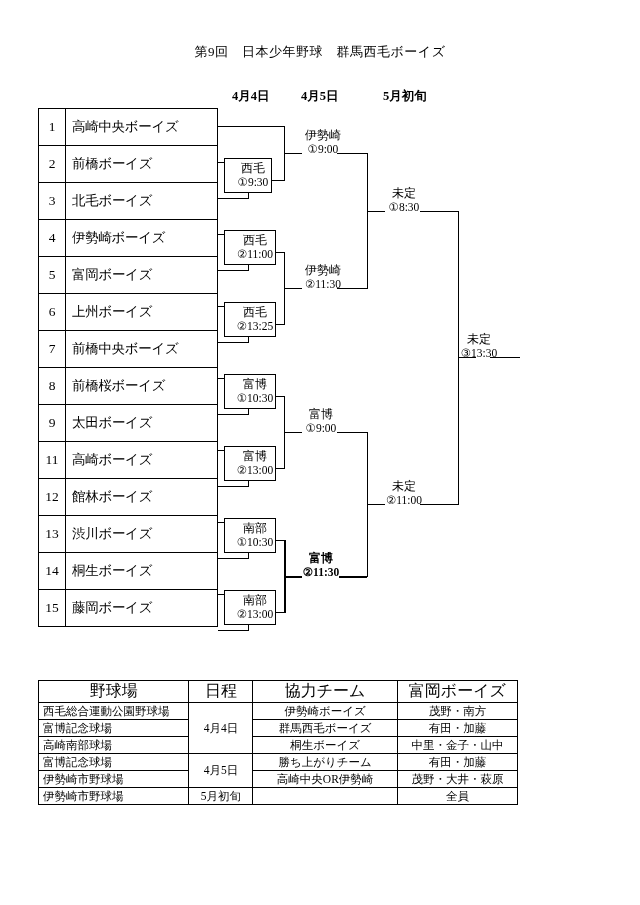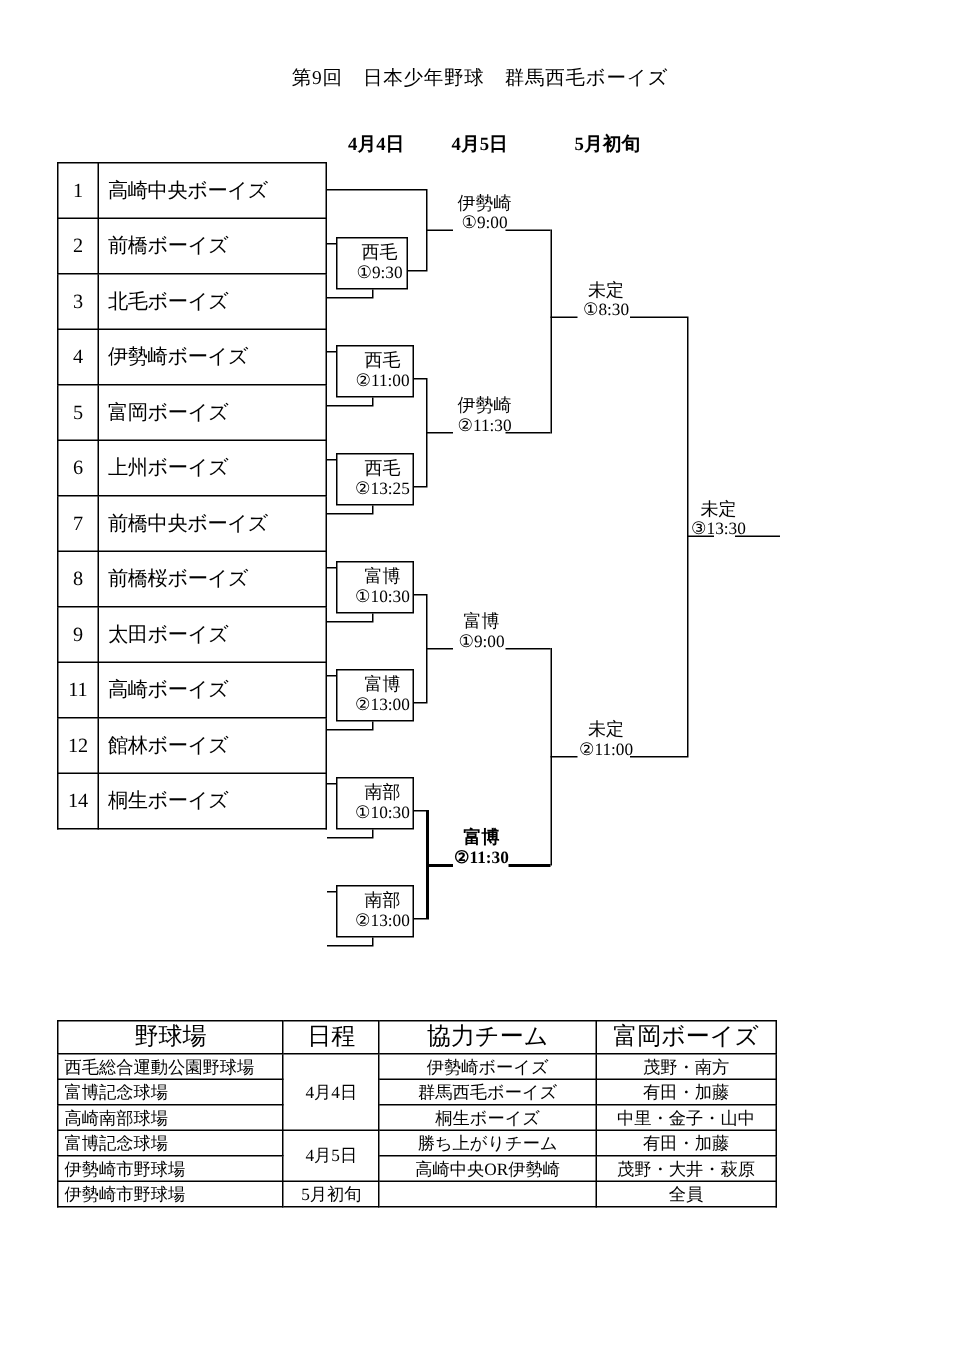--- a/index.html
+++ b/index.html
@@ -174,22 +174,30 @@
       </tr>
       <tr>
         <td class="num">11</td>
         <td class="nm">高崎ボーイズ</td>
       </tr>
       <tr>
         <td class="num">12</td>
         <td class="nm">館林ボーイズ</td>
       </tr>
       <tr>
+        <td class="num">13</td>
+        <td class="nm">渋川ボーイズ</td>
+      </tr>
+      <tr>
         <td class="num">14</td>
         <td class="nm">桐生ボーイズ</td>
+      </tr>
+      <tr>
+        <td class="num">15</td>
+        <td class="nm">藤岡ボーイズ</td>
       </tr>
     </tbody>
   </table>
 
   <div class="hline" style="left:218px; top:126px; width:66px;"></div>
 
   <div class="hline" style="left:218px; top:162px; width:30px;"></div>
   <div class="hline" style="left:218px; top:198px; width:30px;"></div>
   <div class="vline" style="left:248px; top:162px; height:37px;"></div>
   <div class="hline" style="left:248px; top:180px; width:36px;"></div>

